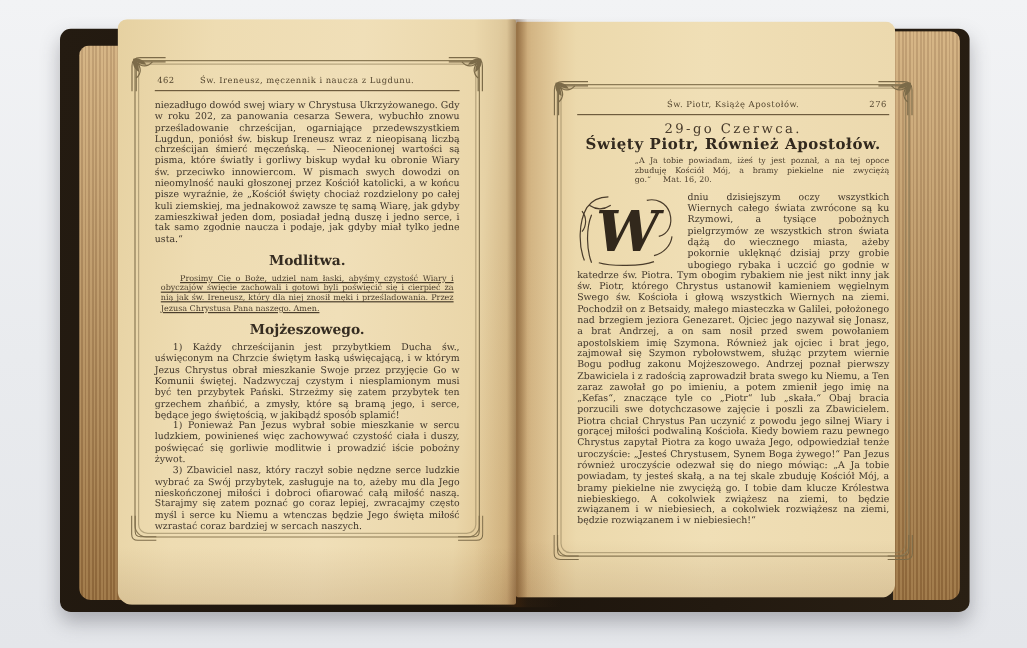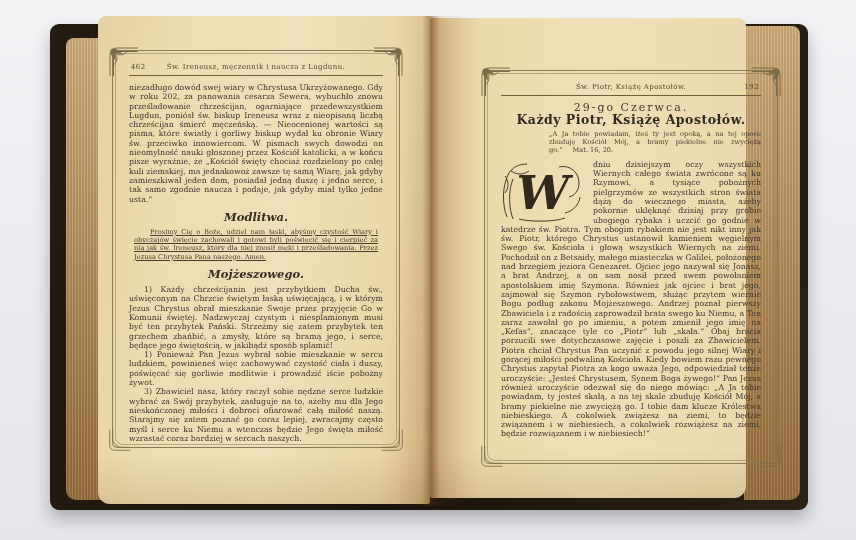--- a/index.html
+++ b/index.html
@@ -26,37 +26,37 @@
   .page-right{left:380px;top:4px;width:316px;height:480px;border-radius:2px 8px 12px 2px;
     background:
       linear-gradient(to bottom,rgba(0,0,0,0) 90%,rgba(120,80,40,.16) 100%),
       linear-gradient(to right,#c9a26c 0%,#ddc08e 4%,#ecd9ac 16%,#f0dfb6 50%,#ecd9ae 100%);}
   .gutter{position:absolute;left:345px;top:2px;width:72px;height:490px;pointer-events:none;
     background:linear-gradient(to right,rgba(110,70,30,0) 0%,rgba(110,70,30,.10) 38%,rgba(80,45,15,.42) 50%,rgba(110,70,30,.10) 62%,rgba(110,70,30,0) 100%);}
   .frame{position:absolute;border:1px solid #8b7a55;border-radius:2px 2px 10px 10px;}
   .frame::before{content:"";position:absolute;inset:2px;border:1px solid rgba(139,122,85,.55);
     border-radius:2px 2px 8px 8px;pointer-events:none;}
   .frame-left{left:62px;top:36px;width:286px;height:396px;}
-  .frame-right{left:434px;top:56px;width:292px;height:392px;}
+  .frame-right{left:414px;top:56px;width:292px;height:392px;}
   .corner{position:absolute;}
   .c-tl{top:-4px;left:-4px;}
   .c-tr{top:-4px;right:-4px;transform:rotate(90deg);}
   .c-br{bottom:-4px;right:-4px;transform:rotate(180deg);}
   .c-bl{bottom:-4px;left:-4px;transform:rotate(270deg);}
   .frame-content{position:absolute;inset:0;padding:11px 16px 8px 16px;overflow:hidden;
     color:#3f352a;font-size:7.8px;line-height:9.3px;text-align:justify;}
   .pagehead{position:relative;height:13px;border-bottom:1px solid #6e5c3e;margin-bottom:7px;
     font-size:7px;letter-spacing:.4px;color:#54462f;text-align:center;line-height:11px;}
   .pageno{position:absolute;top:0;}
   .pageno-left{left:2px;}
   .pageno-right{right:2px;}
   .para{margin:0;}
   .indent{text-indent:15px;}
   .heading{font-weight:bold;text-align:center;font-size:11.5px;line-height:13px;
-    color:#352c21;margin:7px 0 4px 0;text-indent:0;font-style:italic;}
+    color:#352c21;margin:7px 0 4px 0;text-indent:0;}
   .smalltext{font-size:6.7px;line-height:8.3px;text-indent:16px;padding:0 5px;color:#4a3d2c;text-decoration:underline;}
   .date-heading{text-align:center;font-size:11px;letter-spacing:2px;color:#46392a;
     margin:1px 0 3px 0;text-indent:0;}
   .chapter-title{text-align:center;font-weight:bold;font-size:12.5px;letter-spacing:.5px;
     color:#32291e;margin:0 0 5px 0;text-indent:0;}
   .epigraph{width:212px;margin:0 0 5px auto;font-size:6.6px;line-height:8.4px;
     text-align:justify;color:#4a3d2c;}
   .epigraph .cite{padding-left:10px;}
   .dropcap{float:left;width:86px;height:62px;margin:1px 8px 1px -2px;}
 </style>
@@ -156,26 +156,26 @@
     <svg class="corner c-bl" width="22" height="22" viewBox="0 0 30 30">
         <g fill="none" stroke="#7c6b49" stroke-width="1.2">
           <path d="M1 29 L1 8 Q1 1 8 1 L29 1"></path>
           <path d="M5 29 L5 11 Q5 5 11 5 L29 5"></path>
         </g>
       </svg>
 
     <div class="frame-content">
       <div class="pagehead">
         <span>Św. Piotr, Książę Apostołów.</span>
-        <span class="pageno pageno-right">192</span>
+        <span class="pageno pageno-right">276</span>
       </div>
       <p class="para date-heading">29-go Czerwca.</p>
-      <p class="para chapter-title">Każdy Piotr, Książę Apostołów.</p>
+      <p class="para chapter-title">Święty Piotr, Również Apostołów.</p>
       <div class="epigraph">
-        <span>„A Ja tobie powiadam, iżeś ty jest opoką, a na tej opoce zbuduję Kościół Mój, a bramy piekielne nie zwyciężą go.“</span><span class="cite">Mat. 16, 20.</span>
+        <span>„A Ja tobie powiadam, iżeś ty jest poznał, a na tej opoce zbuduję Kościół Mój, a bramy piekielne nie zwyciężą go.“</span><span class="cite">Mat. 16, 20.</span>
       </div>
       <div class="body-block">
         <svg class="dropcap" viewBox="0 0 86 62">
           <g fill="none" stroke="#4a3c2b" stroke-width="1">
             <path d="M8 56 C3 44 3 24 10 12 C14 6 20 3 28 3"></path>
             <path d="M14 58 C10 48 9 30 14 18"></path>
             <path d="M60 6 C68 4 76 8 79 16 C82 26 78 34 70 36"></path>
             <path d="M66 52 C74 50 80 44 81 36"></path>
             <path d="M6 32 C10 27 10 20 6 15"></path>
             <path d="M20 58 C30 61 56 61 66 57"></path>

